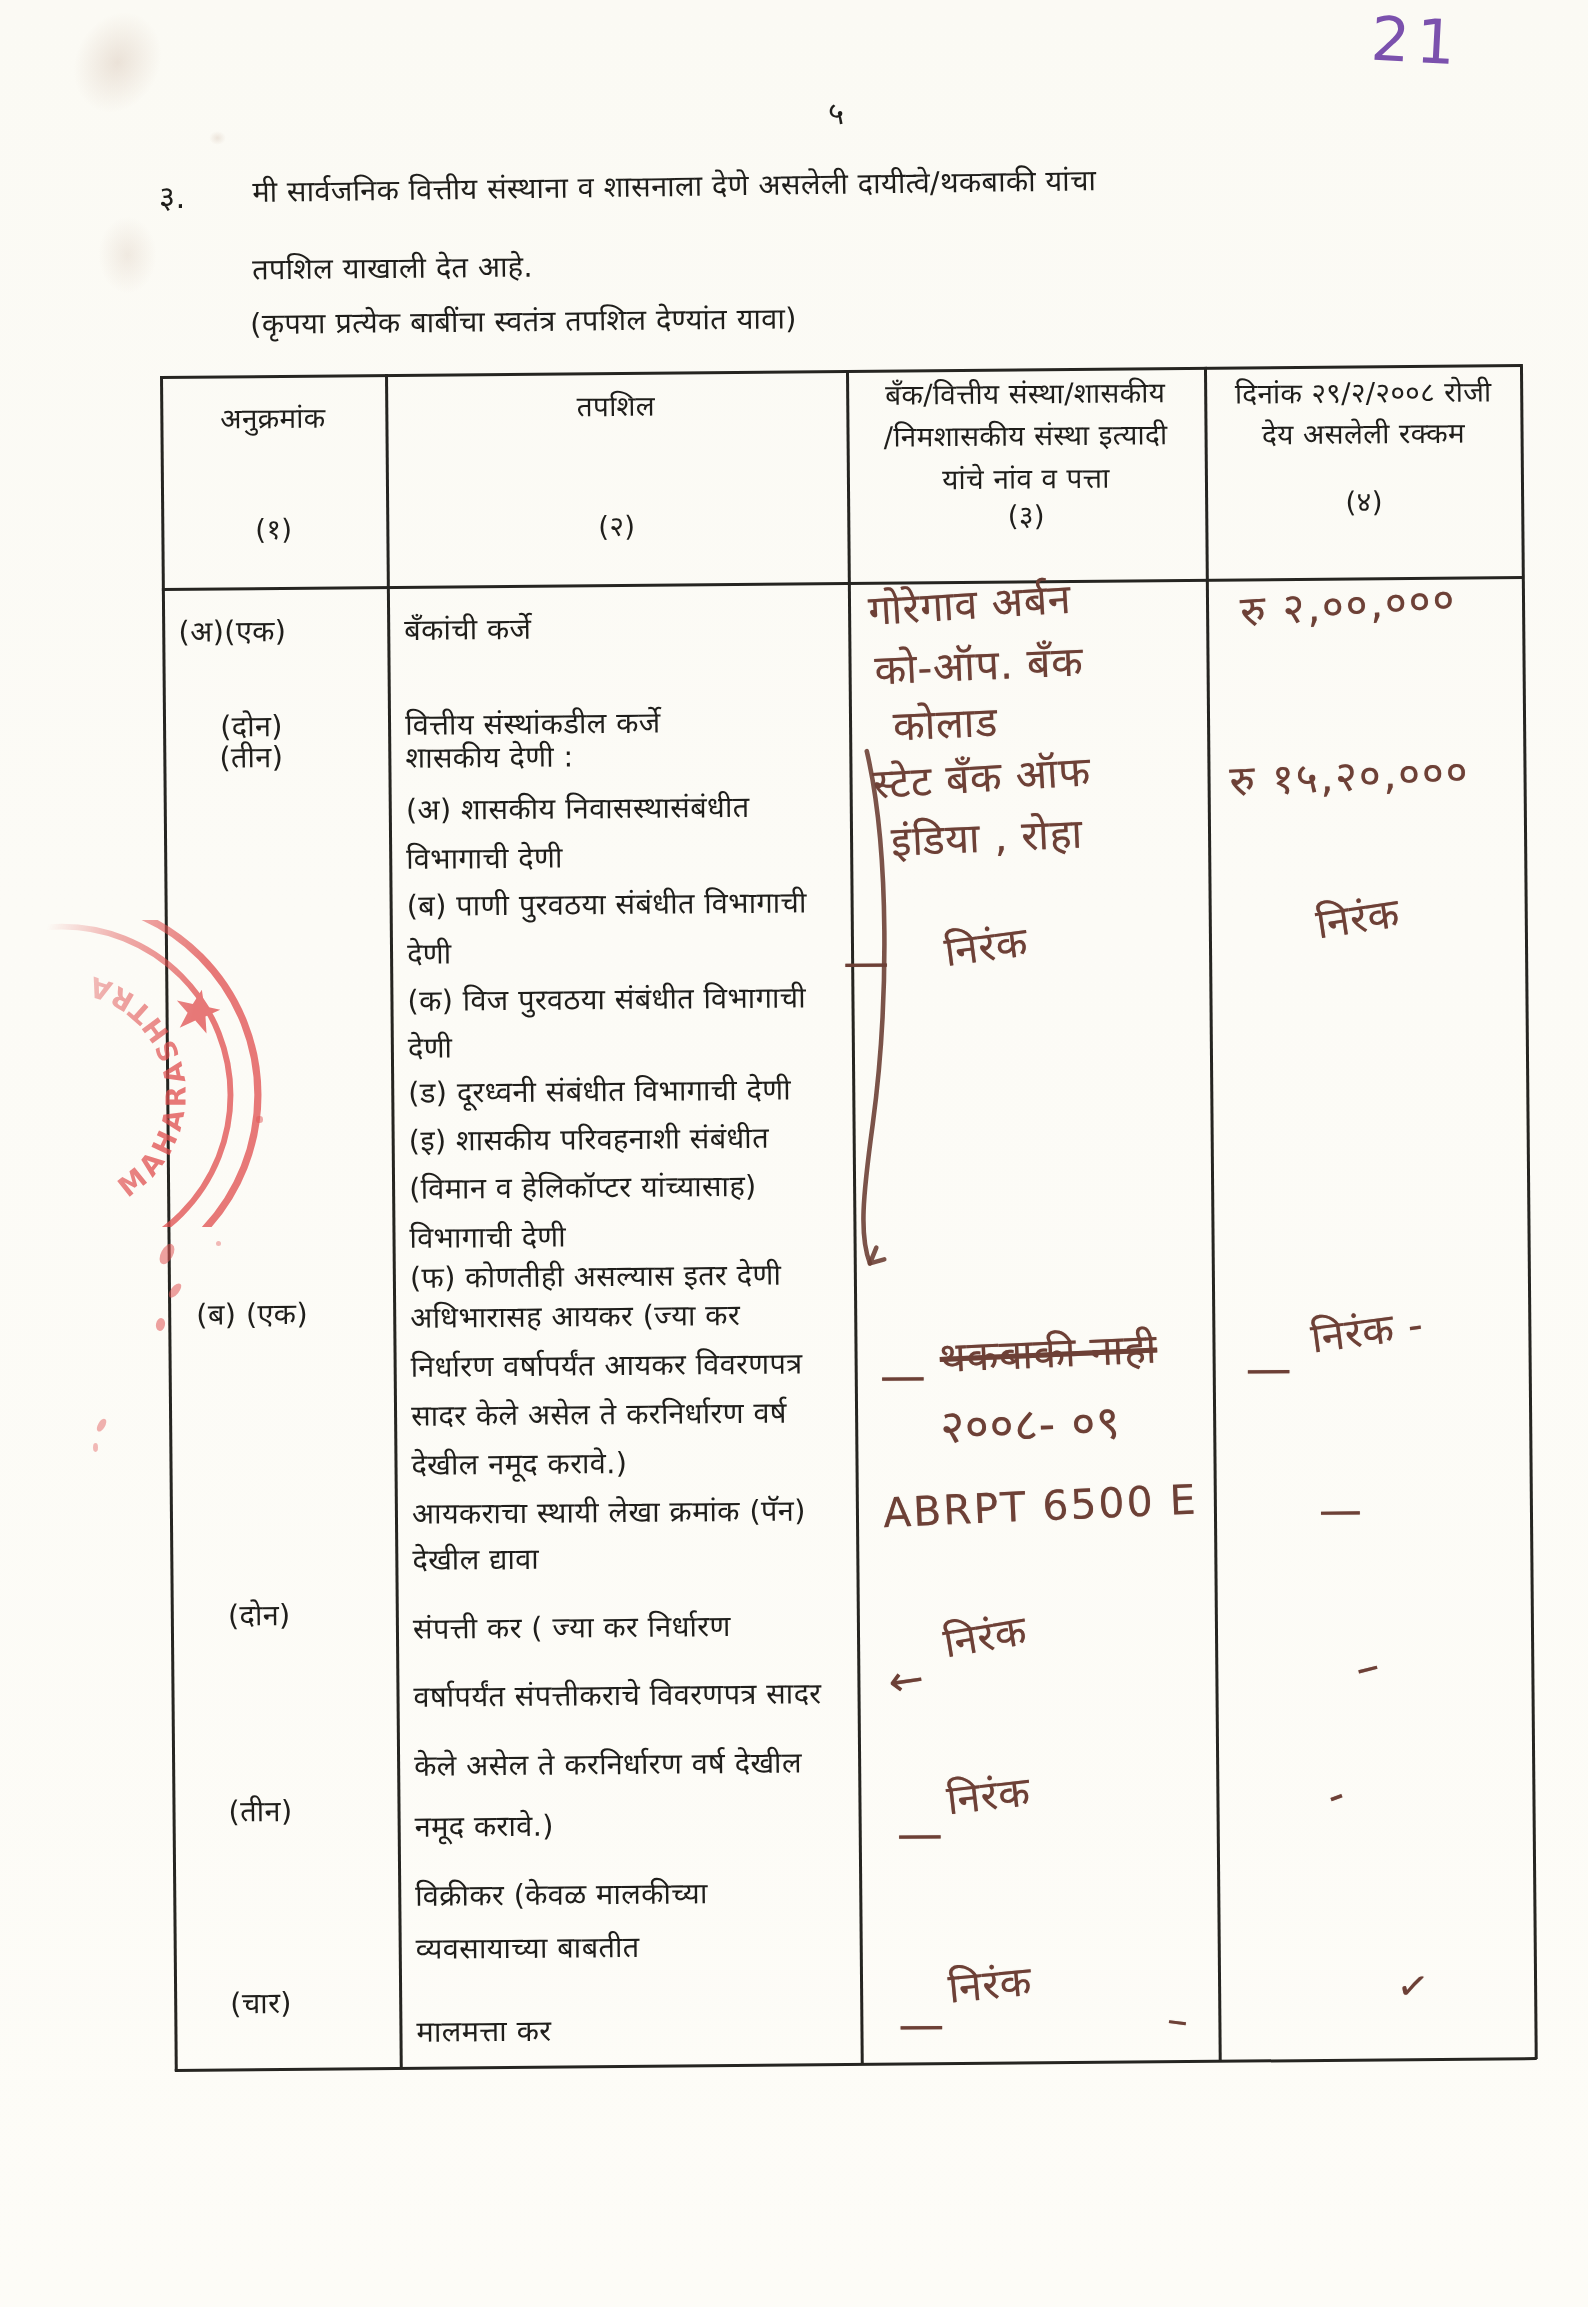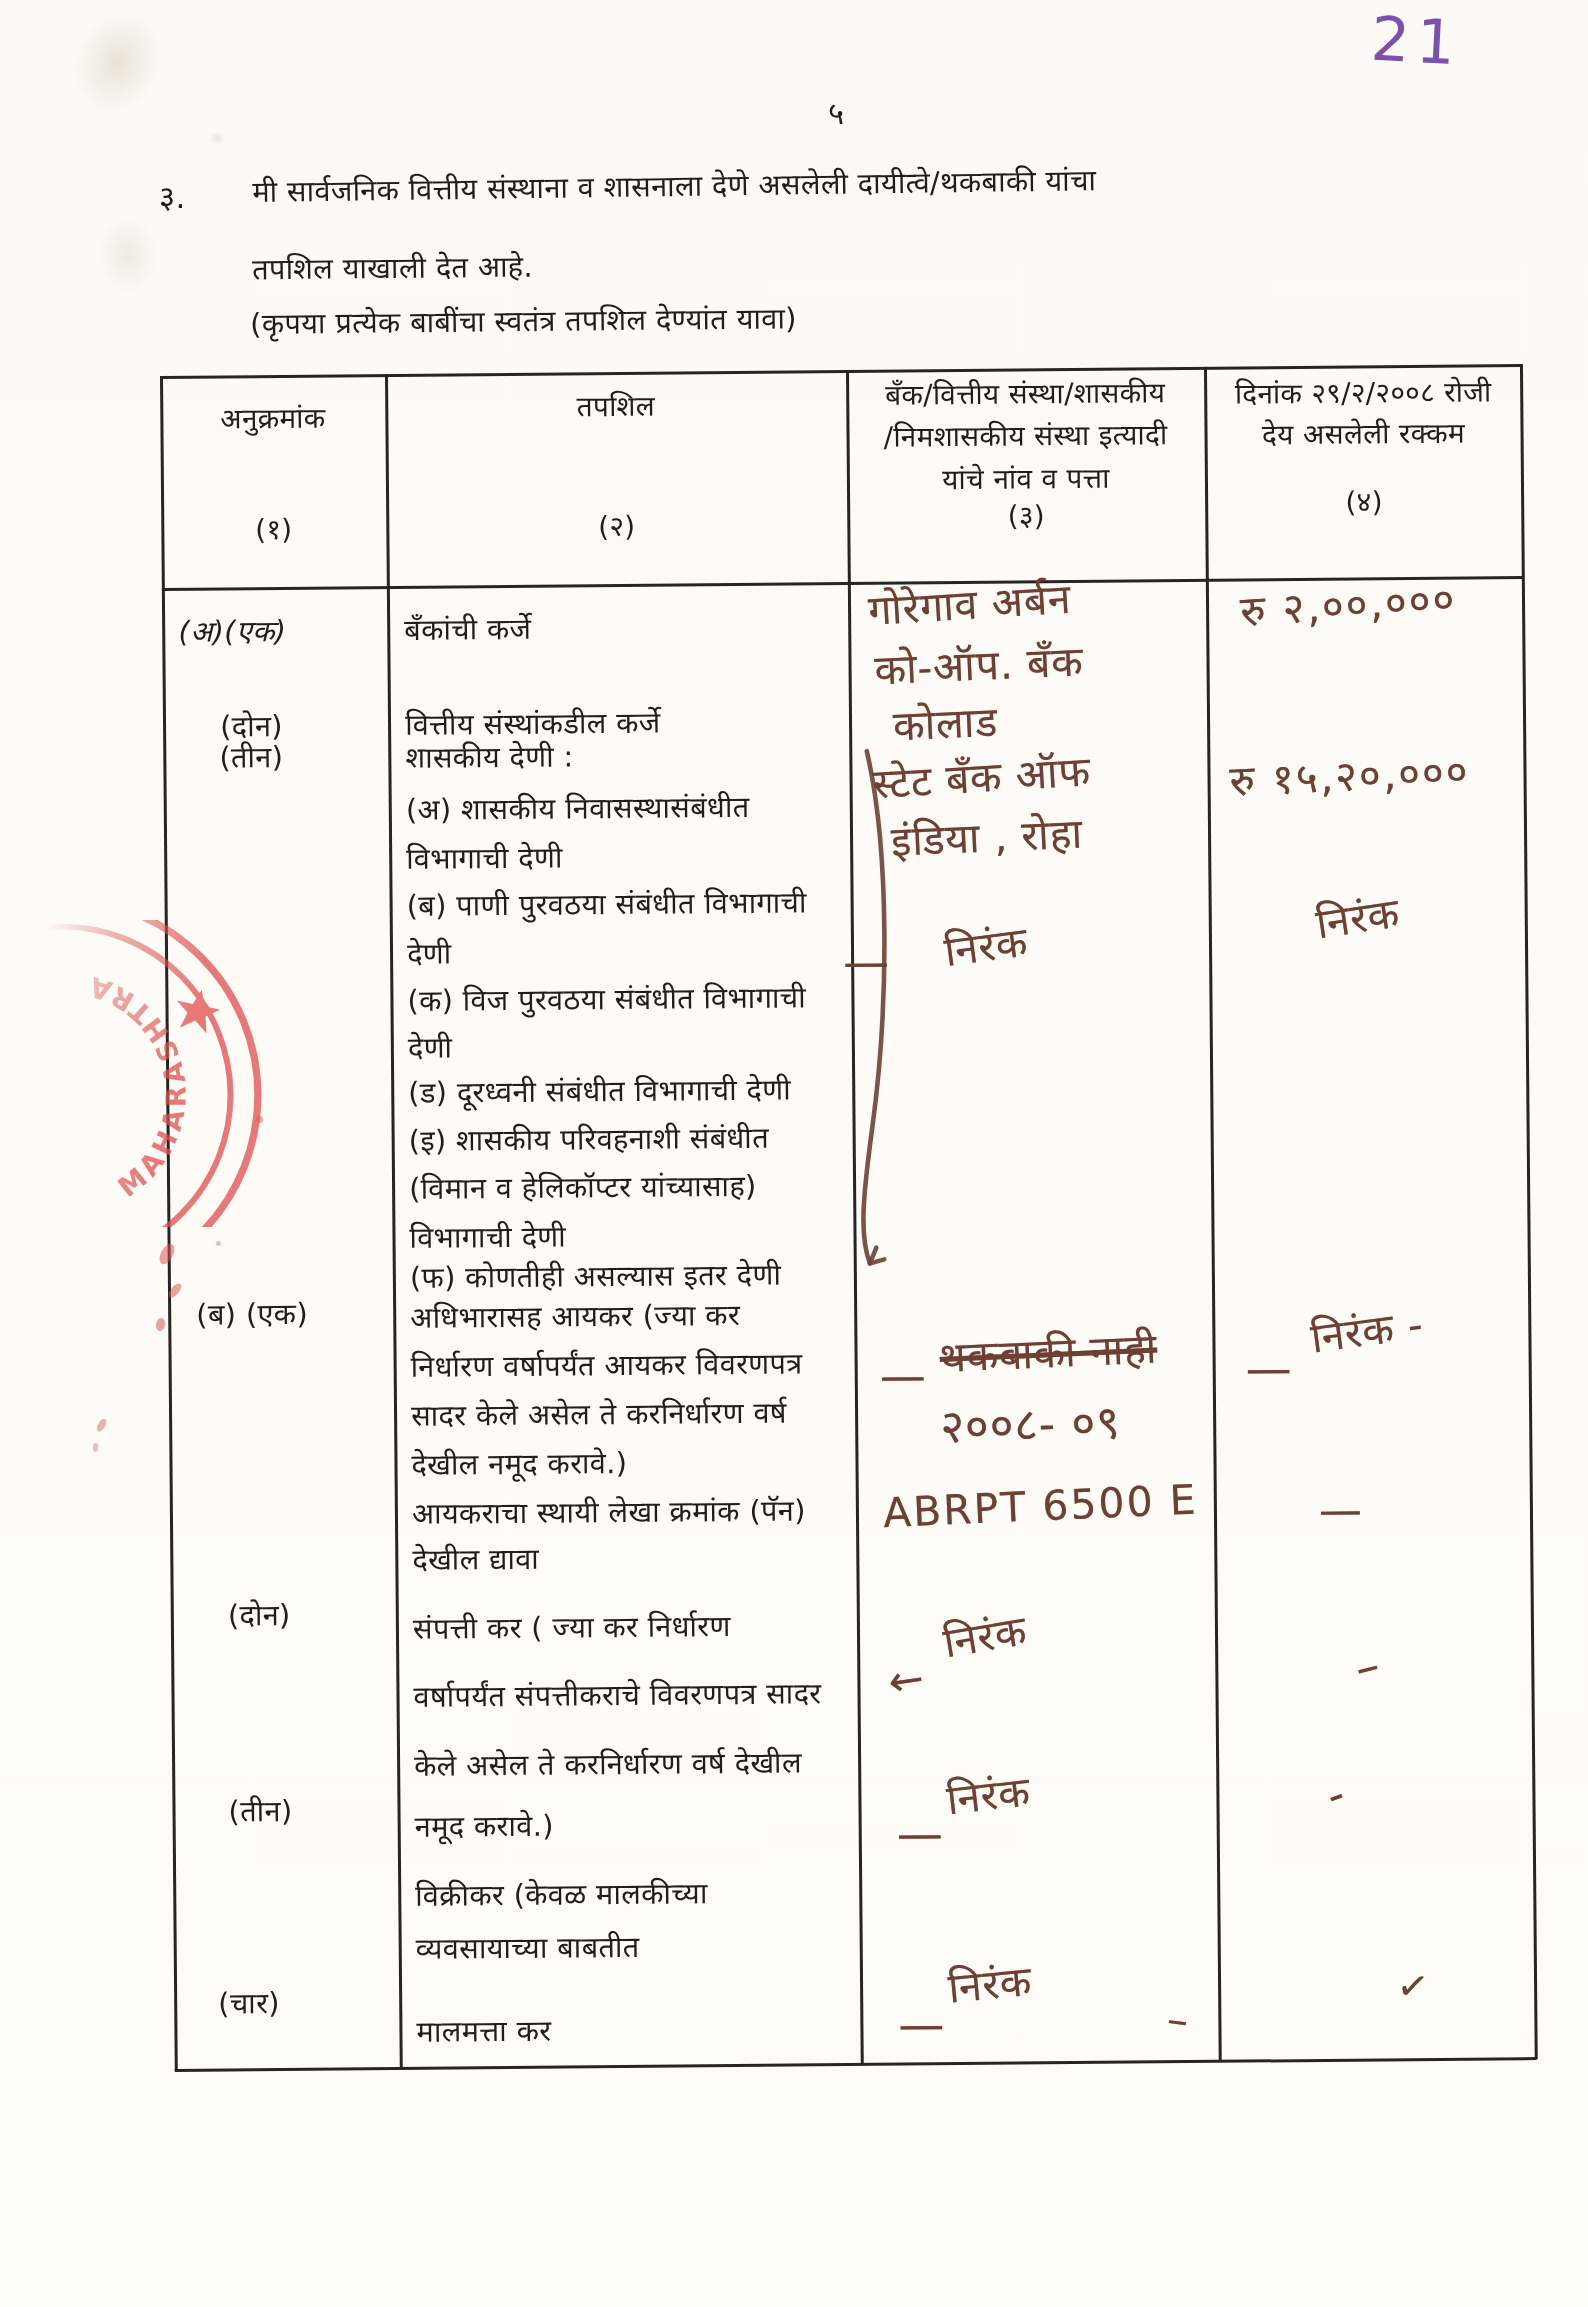--- a/index.html
+++ b/index.html
@@ -57,27 +57,27 @@
     <div class="printed hdr center" style="left:225px;top:14.4px;width:461px;">तपशिल</div>
     <div class="printed hdr center" style="left:225px;top:134px;width:461px;">(२)</div>
     <div class="printed hdr center" style="left:686px;top:5.2px;width:358px;">बँक/वित्तीय संस्था/शासकीय</div>
     <div class="printed hdr center" style="left:686px;top:47px;width:358px;">/निमशासकीय संस्था इत्यादी</div>
     <div class="printed hdr center" style="left:686px;top:90px;width:358px;">यांचे नांव व पत्ता</div>
     <div class="printed hdr center" style="left:686px;top:127px;width:358px;">(३)</div>
     <div class="printed hdr center" style="left:1044px;top:6.5px;width:318px;">दिनांक २९/२/२००८ रोजी</div>
     <div class="printed hdr center" style="left:1044px;top:48px;width:318px;">देय असलेली रक्कम</div>
     <div class="printed hdr center" style="left:1044px;top:116px;width:318px;">(४)</div>
 
-    <div class="printed" style="left:16.3px;top:235px;font-style:italic;">(अ)(एक)</div>
+    <div class="printed" style="left:16.3px;top:235px;">(अ)(एक)</div>
     <div class="printed" style="left:57px;top:330px;">(दोन)</div>
     <div class="printed" style="left:56px;top:361px;">(तीन)</div>
     <div class="printed" style="left:28px;top:918px;">(ब) (एक)</div>
     <div class="printed" style="left:57px;top:1219px;">(दोन)</div>
     <div class="printed" style="left:56px;top:1415px;">(तीन)</div>
-    <div class="printed" style="left:44px;top:1607px;">(चार)</div>
+    <div class="printed" style="left:56px;top:1607px;">(चार)</div>
 
     <div class="printed" style="left:242px;top:235px;">बँकांची कर्जे</div>
     <div class="printed" style="left:242px;top:330px;">वित्तीय संस्थांकडील कर्जे</div>
     <div class="printed" style="left:242px;top:363px;">शासकीय देणी :</div>
     <div class="printed" style="left:242px;top:415px;">(अ) शासकीय निवासस्थासंबंधीत</div>
     <div class="printed" style="left:242px;top:464px;">विभागाची देणी</div>
     <div class="printed" style="left:242px;top:511px;">(ब) पाणी पुरवठया संबंधीत विभागाची</div>
     <div class="printed" style="left:242px;top:559px;">देणी</div>
     <div class="printed" style="left:242px;top:606px;">(क) विज पुरवठया संबंधीत विभागाची</div>
     <div class="printed" style="left:242px;top:653px;">देणी</div>

